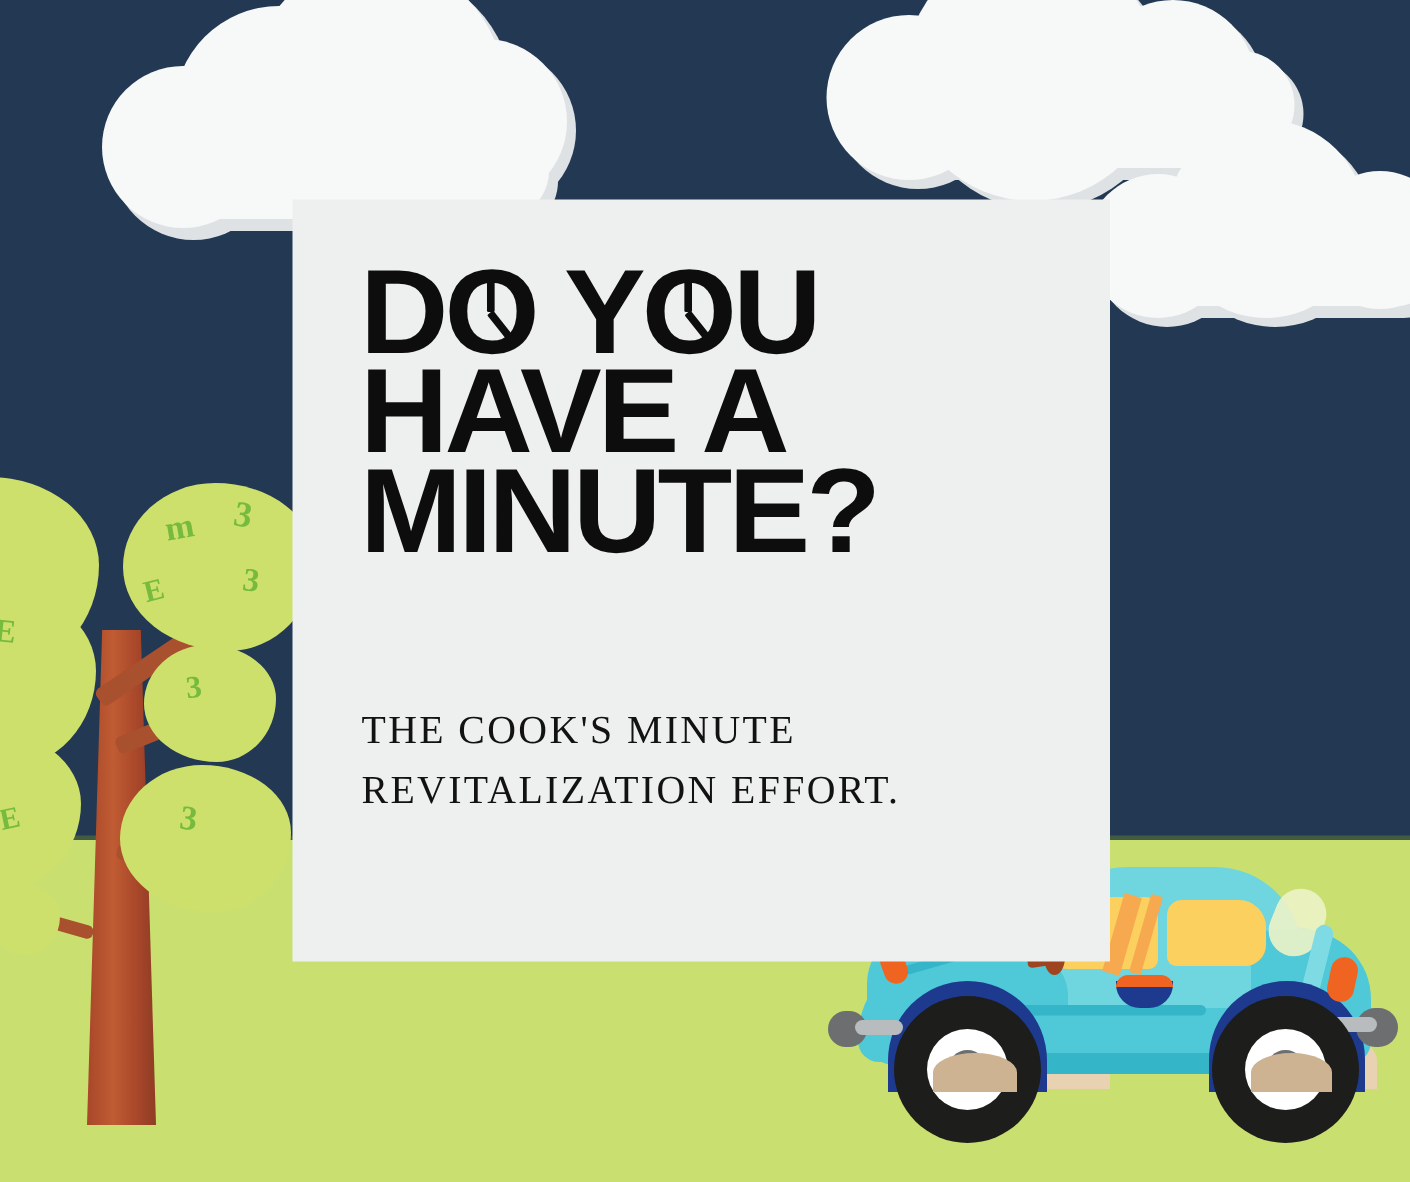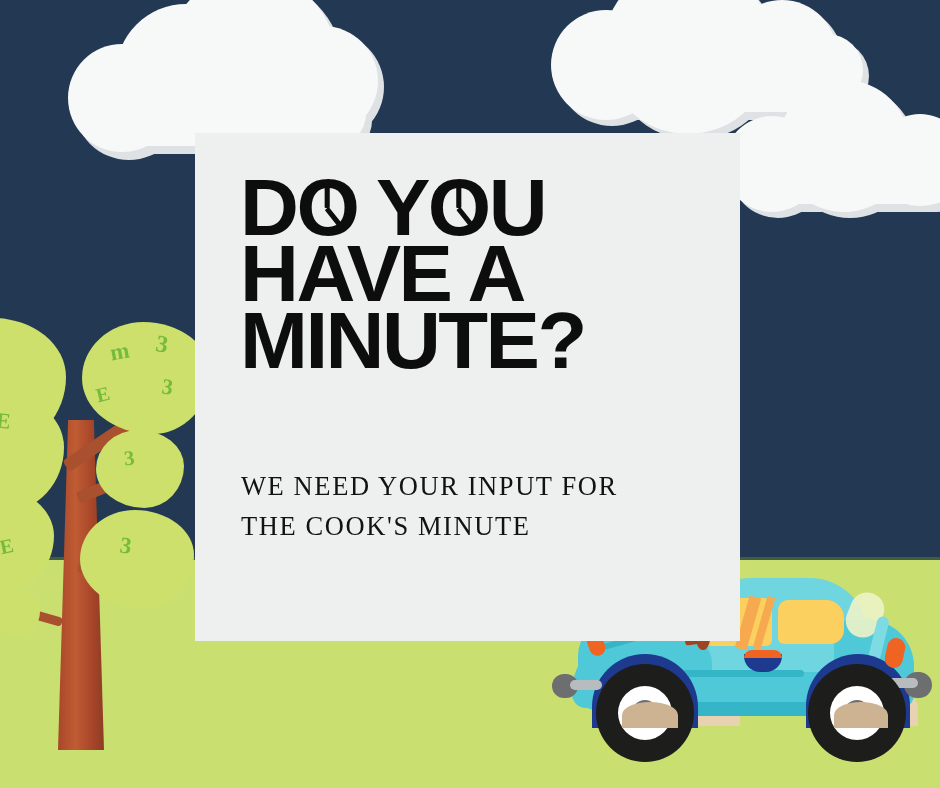--- a/index.html
+++ b/index.html
@@ -200,19 +200,19 @@
             <span class="hand" style="left:0px;top:-2px;width:25px;height:5px;transform:rotate(52deg);"></span>
           </span></span><span> </span><span>Y</span><span class="clockO"><span>O</span><span class="hands">
             <span class="hand" style="left:-2px;top:-25px;width:5px;height:25px;transform:none;"></span>
             <span class="hand" style="left:0px;top:-2px;width:25px;height:5px;transform:rotate(52deg);"></span>
           </span></span><span>U</span></span>
       <span class="ln">HAVE A</span>
       <span class="ln">MINUTE?</span>
     </div>
 
     <div class="subtitle">
-      <span class="sln">WE NEED YOUR INPUT FOR</span>
       <span class="sln">THE COOK'S MINUTE</span>
+      <span class="sln">REVITALIZATION EFFORT.</span>
     </div>
 
   </div>
 
 </div>
 
 </body></html>

